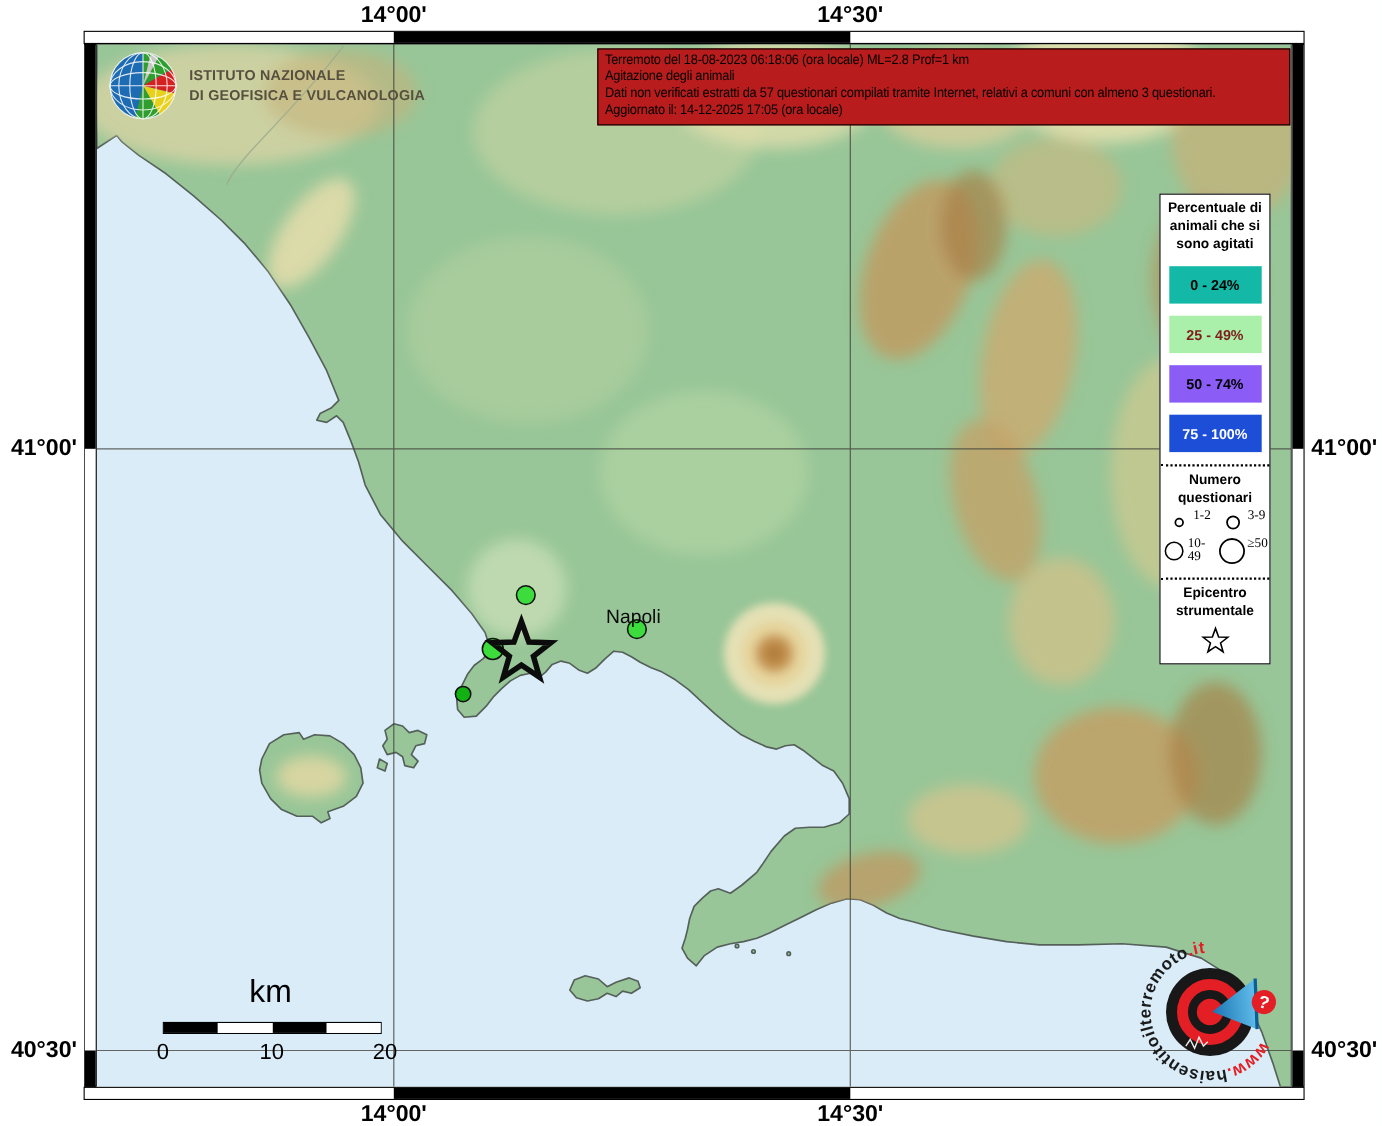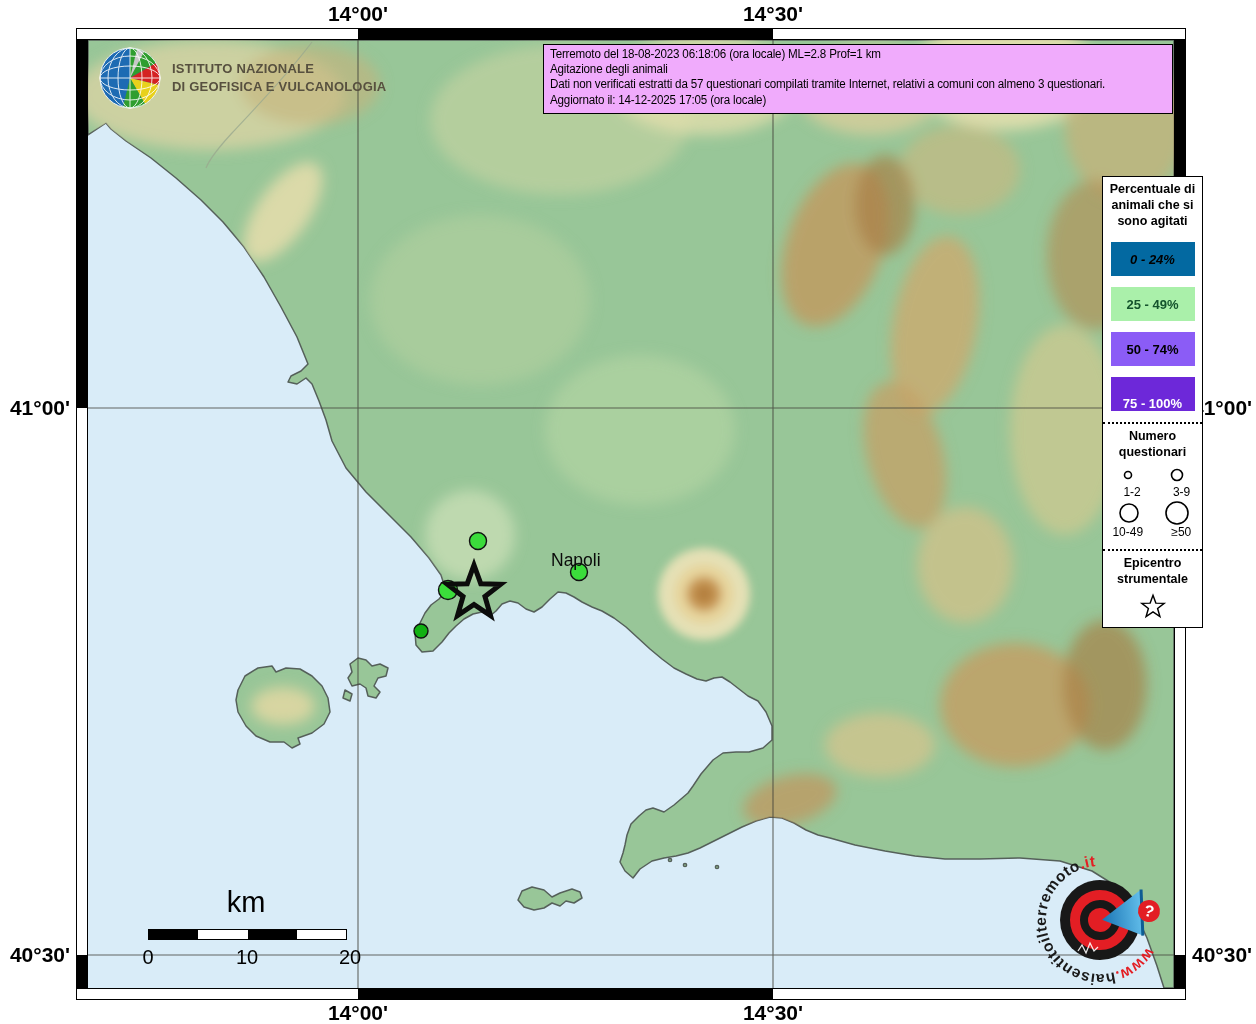--- a/index.html
+++ b/index.html
@@ -7,33 +7,33 @@
         font-family:"Liberation Sans",sans-serif;color:#000;}
   
   .map-svg{position:absolute;left:88px;top:40px;width:1086px;height:948px;z-index:1;}
   
   .fr{position:absolute;background:#fff;border:1px solid #000;box-sizing:border-box;z-index:3;}
   .frb{position:absolute;background:#000;z-index:3;}
   
   .axlab{position:absolute;font-size:21px;z-index:2;font-weight:bold;}
   .axc{width:110px;text-align:center;}
   
-  .infobox{position:absolute;left:543px;top:44px;width:616px;height:64px;background:#f0abfc;
+  .infobox{position:absolute;left:543px;top:44px;width:616px;height:64px;background:#b91c1c;
            border:1px solid #000;z-index:5;padding:2px 6px;box-sizing:content-box;}
   .infobox .ln{font-size:12.5px;line-height:15.2px;letter-spacing:-0.2px;white-space:nowrap;
                transform:scaleX(.93);transform-origin:left center;}
   
   .legend{position:absolute;left:1054px;top:176px;width:101px;background:#fff;
-          border:1.5px solid #000;z-index:5;box-sizing:border-box;padding-bottom:4px;margin-left:48px;}
+          border:1.5px solid #000;z-index:5;box-sizing:border-box;padding-bottom:4px;}
   .leg-title{font-size:12.5px;font-weight:bold;text-align:center;line-height:16px;padding:4px 2px 2px 2px;}
   .percent-swatch{width:84px;height:34px;margin:11px auto 0 auto;display:flex;align-items:center;
                   justify-content:center;font-size:13px;font-weight:bold;}
   .leg-sep{border-top:2px dotted #000;margin-top:11px;}
   .count-grid{display:grid;grid-template-columns:1fr 1fr;justify-items:center;row-gap:1px;}
-  .count-cell{display:flex;flex-direction:column;align-items:flex-end;}
+  .count-cell{display:flex;flex-direction:row;align-items:flex-start;font-family:Liberation Serif, serif;}
   .count-cell svg{display:block;}
   .count-lab{font-size:12px;line-height:12px;}
   .leg-star{display:block;margin:4px auto 2px auto;}
   
   .km-label{position:absolute;left:196px;top:886px;width:100px;text-align:center;font-size:29px;z-index:2;}
   .scalebar{position:absolute;left:148px;top:929px;width:199px;height:11px;border:1.5px solid #000;
             box-sizing:border-box;display:flex;z-index:2;}
   .scalebar .seg{height:100%;flex:1;}
   .sb-t{position:absolute;top:946px;width:40px;text-align:center;font-size:20px;z-index:2;}
   
@@ -201,30 +201,30 @@
 
   <div class="infobox">
     <div class="ln">Terremoto del 18-08-2023 06:18:06 (ora locale) ML=2.8 Prof=1 km</div>
     <div class="ln">Agitazione degli animali</div>
     <div class="ln">Dati non verificati estratti da 57 questionari compilati tramite Internet, relativi a comuni con almeno 3 questionari.</div>
     <div class="ln">Aggiornato il: 14-12-2025 17:05 (ora locale)</div>
   </div>
 
   <div class="legend">
     <div class="leg-title">Percentuale di animali che si sono agitati</div>
-    <div class="percent-swatch" style="background: #0369a1; color: rgb(0, 0, 0); font-style: italic;">
+    <div class="percent-swatch" style="background: #14b8a6; color: rgb(0, 0, 0);">
         <span>0 - 24%</span>
       </div>
-    <div class="percent-swatch" style="background: rgb(170, 240, 170); color: #14532d;">
+    <div class="percent-swatch" style="background: rgb(170, 240, 170); color: #7f1d1d;">
         <span>25 - 49%</span>
       </div>
     <div class="percent-swatch" style="background: #8b5cf6; color: rgb(0, 0, 0);">
         <span>50 - 74%</span>
       </div>
-    <div class="percent-swatch" style="background: #6d28d9; color: rgb(255, 255, 255); align-items: flex-end;">
+    <div class="percent-swatch" style="background: #1d4ed8; color: rgb(255, 255, 255);">
         <span>75 - 100%</span>
       </div>
     <div class="leg-sep"></div>
     <div class="leg-title">Numero questionari</div>
     <div class="count-grid">
       <div class="count-cell">
         <svg class="count-circle" width="26" height="24" viewBox="0 0 26 24">
             <circle cx="13" cy="13" fill="none" stroke="#000" stroke-width="1.6" r="3.5"></circle>
           </svg>
         <div class="count-lab">1-2</div>

